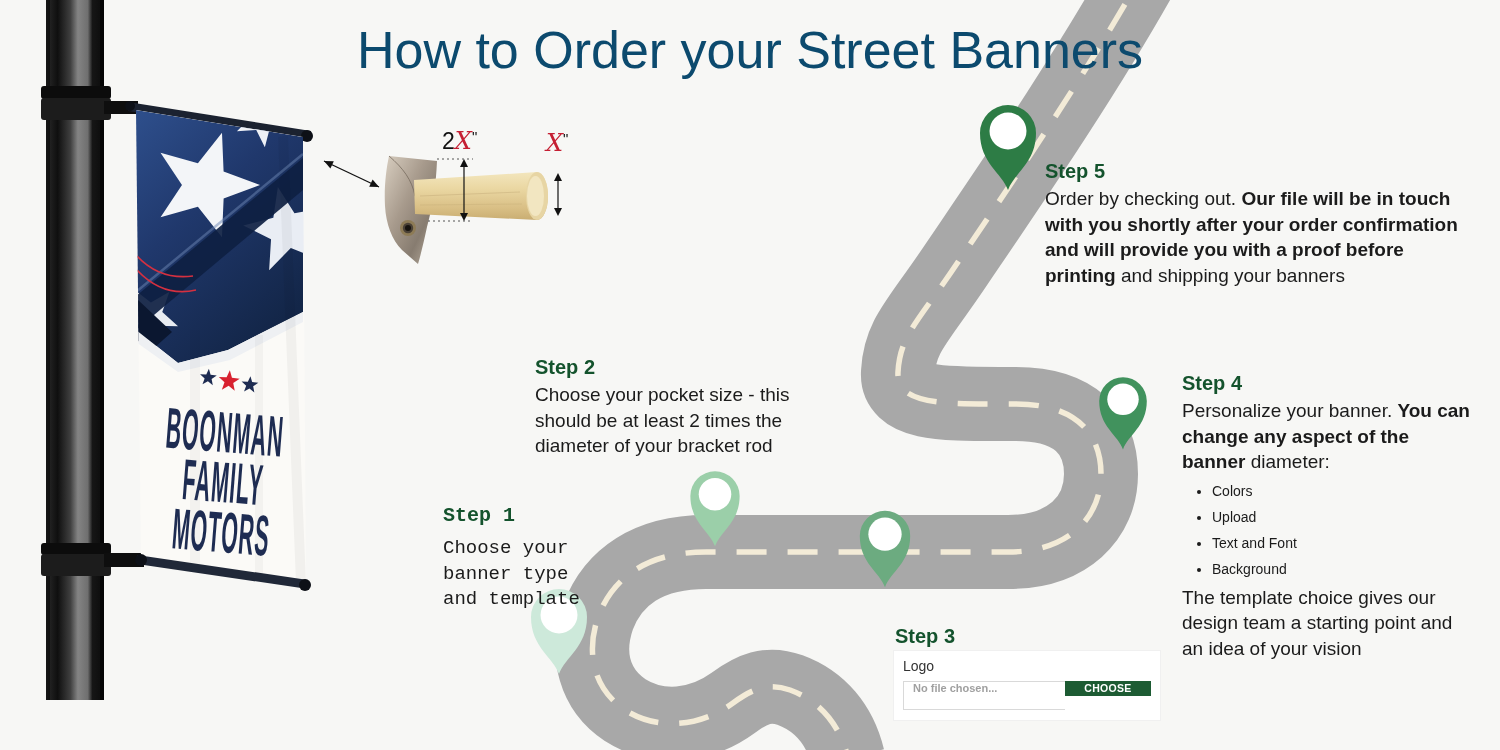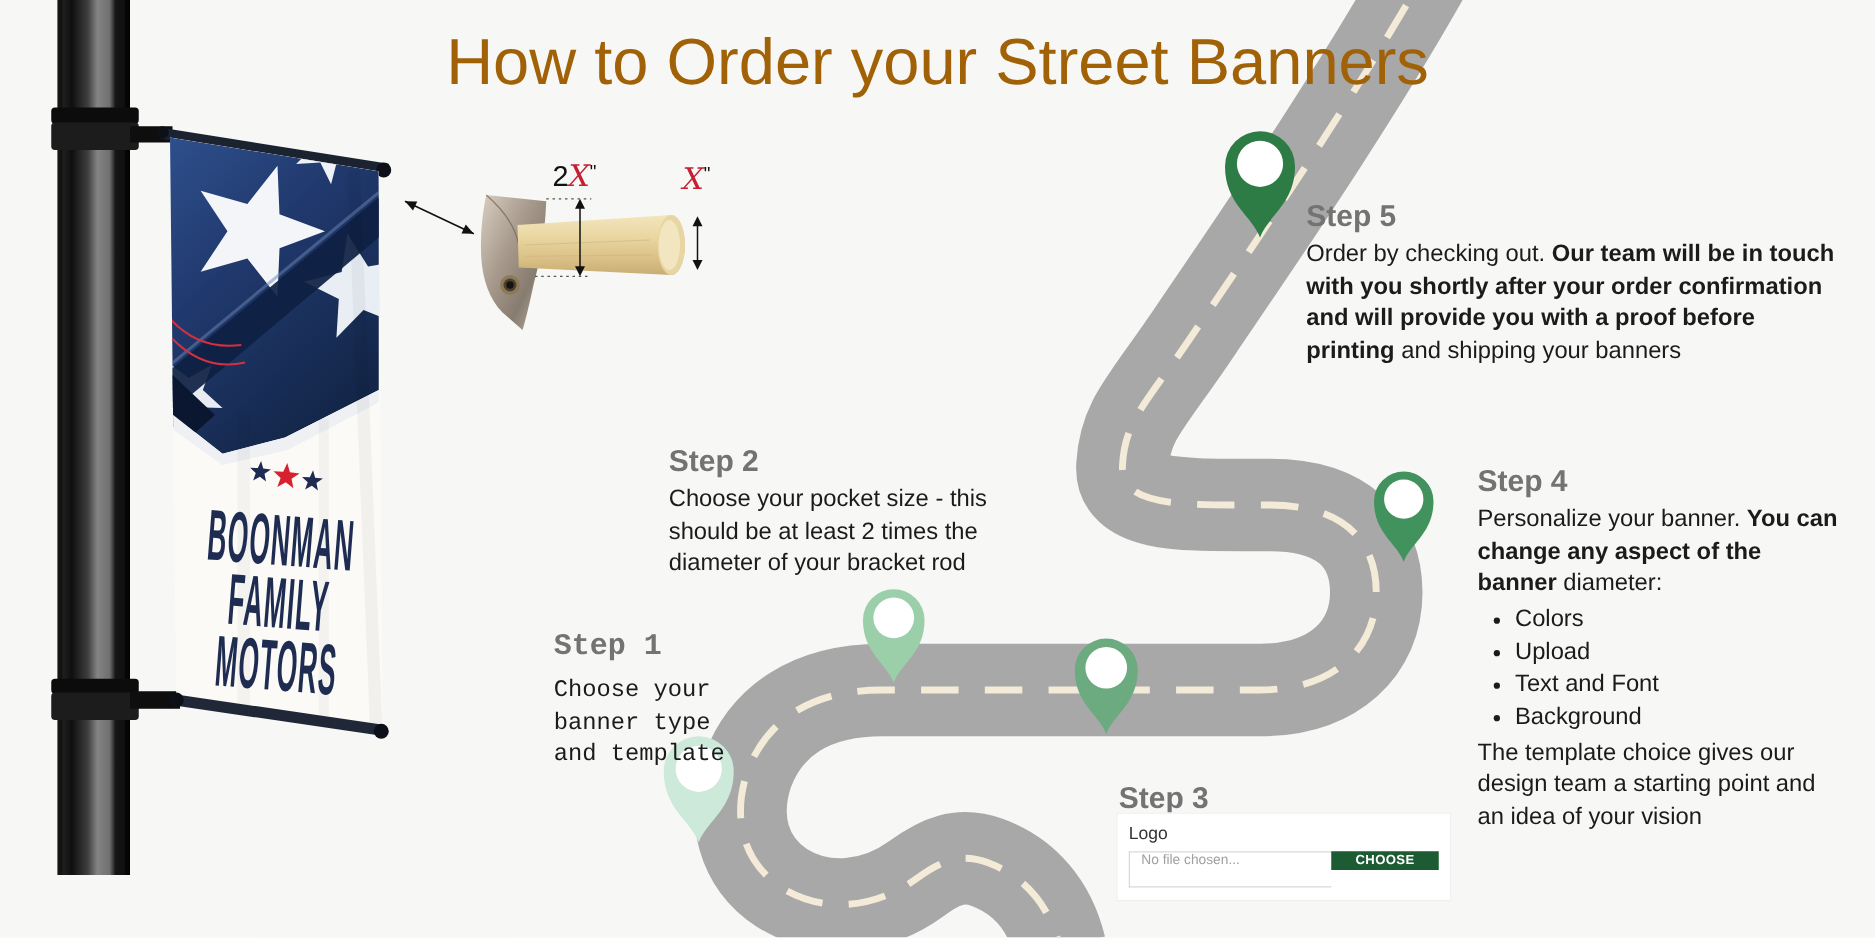--- a/index.html
+++ b/index.html
@@ -6,47 +6,47 @@
   #canvas{
     position:relative;width:1500px;height:750px;overflow:hidden;
     background:#f7f7f5;font-family:"Liberation Sans",sans-serif;
   }
   svg{display:block;}
   .layer{position:absolute;left:0;top:0;}
   #road-layer{z-index:1;width:1500px;height:750px;}
   #hero-layer{z-index:2;width:660px;height:700px;}
   h1#title{
     position:absolute;z-index:3;top:20px;left:0;width:100%;margin:0;
-    text-align:center;font-size:52px;font-weight:400;color:#a16207;
+    text-align:center;font-size:52px;font-weight:400;color:#0c4a6e;
     font-family:"Liberation Sans",sans-serif;letter-spacing:0;
   }
   .step{position:absolute;z-index:4;color:#1b1b1b;}
-  .step h2{font-size:24px;font-weight:700;margin:0;color:#737373;}
+  .step h2{font-size:20px;font-weight:700;margin:0;color:#14532d;}
   .step p{font-size:19px;line-height:25.5px;margin:3px 0 0;}
   .step strong{font-weight:700;}
-  .step ul{margin:3px 0 0;padding-left:30px;font-size:19px;line-height:26px;}
+  .step ul{margin:3px 0 0;padding-left:30px;font-size:14px;line-height:26px;}
   .step li{margin:0;}
   .step .footer{}
   #step-1{left:443px;top:504px;width:152px;font-family:Liberation Mono, monospace;}
   #step-1 p{margin-top:9px;}
   #step-2{left:535px;top:356px;width:305px;}
   #step-3{left:895px;top:625px;width:300px;}
   #step-4{left:1182px;top:372px;width:295px;}
   #step-5{left:1045px;top:160px;width:424px;}
   #upload-card{
     position:absolute;z-index:4;left:893px;top:650px;width:268px;
     background:#ffffff;border:1px solid #f0f0f0;box-sizing:border-box;
     padding:7px 9px 10px;
   }
   #upload-card .upload-label{font-size:14px;color:#333;font-weight:400;}
   #upload-card .upload-row{display:flex;margin-top:7px;}
   #upload-card input{
     flex:1;height:29px;border:1px solid #d9d9d9;border-right:none;background:#fff;
     font-family:"Liberation Sans",sans-serif;font-size:11px;color:#444;
-    padding:0 0 15px 9px;outline:none;box-sizing:border-box;min-width:0;
+    padding:0 0 15px 9px;outline:none;box-sizing:border-box;min-width:0;font-weight:bold;
   }
   #upload-card input::placeholder{color:#a0a0a0;}
   #upload-card button{
     width:86px;height:15px;border:none;background:#1d5b33;color:#ffffff;
     font-family:"Liberation Sans",sans-serif;font-size:10.5px;font-weight:700;
     letter-spacing:.3px;cursor:pointer;
   }
 </style>
 </head>
 <body>
@@ -232,21 +232,21 @@
       <li>Colors</li>
       <li>Upload</li>
       <li>Text and Font</li>
       <li>Background</li>
     </ul>
     <p class="footer">The template choice gives our design team a starting point and an idea of your vision</p>
   </section>
 
   <section class="step" id="step-5">
     <h2>Step 5</h2>
-    <p><span>Order by checking out. </span><strong>Our team will be in touch with you shortly after your order confirmation and will provide you with a proof before printing</strong><span> and shipping your banners</span></p>
+    <p><span>Order by checking out. </span><strong>Our file will be in touch with you shortly after your order confirmation and will provide you with a proof before printing</strong><span> and shipping your banners</span></p>
   </section>
 
   <div id="upload-card">
     <div class="upload-label">Logo</div>
     <div class="upload-row">
       <input type="text" placeholder="No file chosen..." style="">
       <button>CHOOSE FILE</button>
     </div>
   </div>
 

